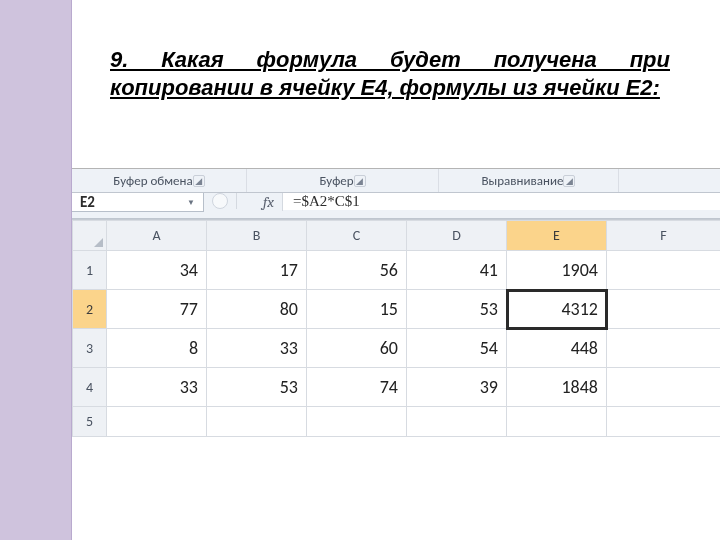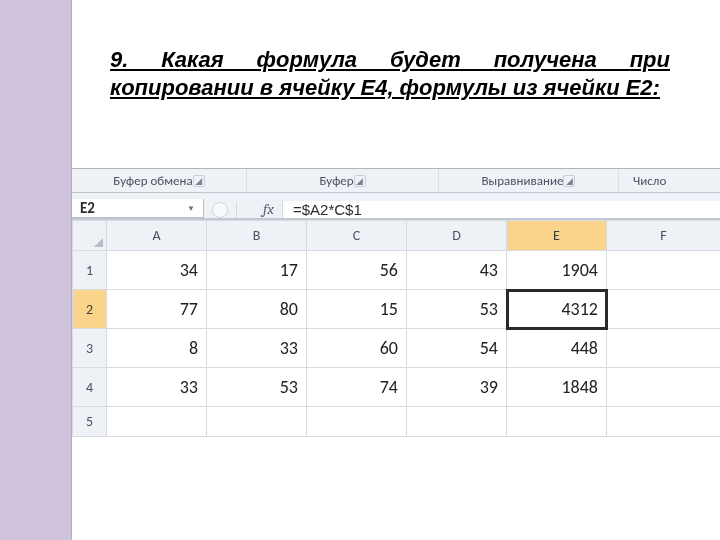--- a/index.html
+++ b/index.html
@@ -64,21 +64,21 @@
     font-size: 9px;
     color: #7b8493;
     border: 1px solid #c9cfd8;
     width: 12px; height: 12px;
     display: inline-flex;
     align-items: center; justify-content: center;
     border-radius: 2px;
   }
   .fbar {
     display: flex;
-    align-items: flex-end;
+    align-items: flex-start;
     height: 26px;
     background: #eef2f7;
     border-bottom: 1px solid #bfc6cf;
   }
   .namebox {
     width: 132px;
     background: #fff;
     border: 1px solid #b7bfca;
     border-top: none;
     border-left: none;
@@ -117,21 +117,21 @@
     border-right: 1px solid #d4d9e0;
     margin-left: 18px;
   }
   .formula-input {
     flex: 1;
     background: #fff;
     display: flex;
     align-items: center;
     padding: 0 10px;
     color: #2c2c2c;
-    font-family: Liberation Sans, sans-serif;
+    font-family: Liberation Serif, serif;
   }
   .grid {
     background: #fff;
     border-top: 1px solid #c5cbd3;
   }
   table.sheet {
     border-collapse: collapse;
     table-layout: fixed;
     width: 100%;
     font-size: 18px;
@@ -204,23 +204,20 @@
       <span>Буфер обмена</span>
       <span class="dlg">◢</span>
     </div>
     <div class="group" style="width:192px">
       <span>Буфер</span>
       <span class="dlg">◢</span>
     </div>
     <div class="group" style="width:180px">
       <span>Выравнивание</span>
       <span class="dlg">◢</span>
-    </div>
-    <div class="group" style="flex:1;border-right:none;justify-content:flex-start;padding-left:14px">
-      <span>Число</span>
     </div>
   </div>
 
   <div class="fbar">
     <div class="namebox">
       <span>E2</span>
       <span class="dd">▼</span>
     </div>
     <div class="fx-controls">
       <span class="circle"></span>
@@ -252,21 +249,21 @@
         <th class="colhdr">C</th>
         <th class="colhdr">D</th>
         <th class="colhdr active">E</th>
         <th class="colhdr">F</th>
       </tr>
       <tr>
         <th class="rowhdr">1</th>
         <td class="cell">34</td>
         <td class="cell">17</td>
         <td class="cell">56</td>
-        <td class="cell">43</td>
+        <td class="cell">41</td>
         <td class="cell">1904</td>
         <td class="cell"></td>
       </tr>
       <tr>
         <th class="rowhdr active">2</th>
         <td class="cell">77</td>
         <td class="cell">80</td>
         <td class="cell">15</td>
         <td class="cell">53</td>
         <td class="cell selected">4312</td>

